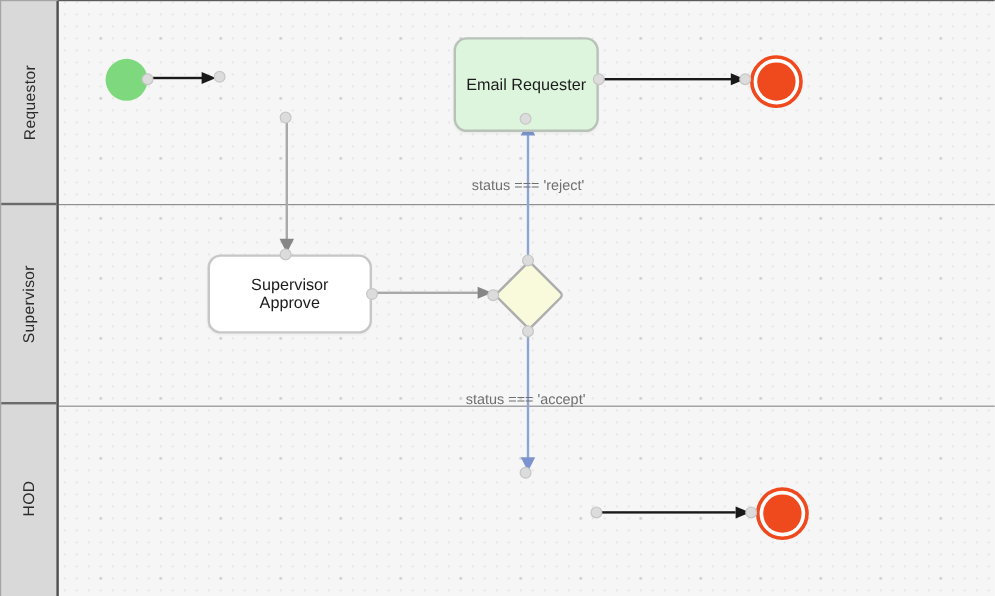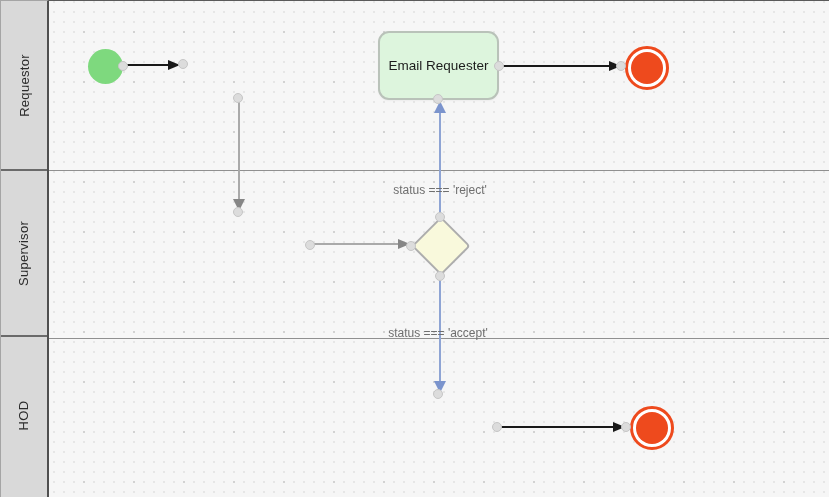--- a/index.html
+++ b/index.html
@@ -38,21 +38,21 @@
 
   
   .task {
     position:absolute; z-index:3;
     background:#ffffff; border:2px solid #c7c7c7; border-radius:11px;
     display:flex; align-items:center; justify-content:center; text-align:center;
     font-size:13.5px; color:#1c1c1c;
     box-shadow:0 1px 2px rgba(0,0,0,0.04);
   }
   .task-apply    { left:183px; top:30px;  width:116px; height:68px; }
-  .task-email    { left:378px; top:31px;  width:121px; height:69px; background:#ddf5dd; border-color:#b9c2b9; }
+  .task-email    { left:378px; top:31px;  width:121px; height:79px; background:#ddf5dd; border-color:#b9c2b9; }
   .task-supervisor { left:173px; top:212px; width:137px; height:66px; }
   .task-supervisor .task-label { max-width:84px; }
   .task-hod      { left:381px; top:394px; width:115px; height:66px; }
 
   
   .start-event {
     position:absolute; left:88px; top:49px; width:35px; height:35px;
     border-radius:50%; background:#7ed97e; z-index:3;
   }
   .end-event {
@@ -120,32 +120,35 @@
     <div class="line flow-black" style="left:127px; top:64px; width:42px; height:2px;"></div>
     <div class="ah ah-right-black" style="left:168px; top:60px;"></div>
   </div>
 
 
   <div>
     <div class="line flow-gray" style="left:238px; top:101px; width:2px; height:100px;"></div>
     <div class="ah ah-down-gray" style="left:233px; top:199px;"></div>
   </div>
 
+  <div class="task task-supervisor">
+    <span class="task-label">Supervisor Approve</span>
+  </div>
 
   <div>
     <div class="line flow-gray" style="left:313px; top:243px; width:86px; height:2px;"></div>
     <div class="ah ah-right-gray" style="left:398px; top:239px;"></div>
   </div>
 
   <div class="gateway"></div>
 
   <div>
     <div class="line flow-blue" style="left:439px; top:112px; width:2px; height:103px;"></div>
     <div class="ah ah-up-blue" style="left:434px; top:101px;"></div>
-    <div class="flow-label" style="left:440px; top:147px;margin-top:36px;">status === 'reject'</div>
+    <div class="flow-label" style="left:440px; top:147px;">status === 'reject'</div>
   </div>
 
   <div>
     <div class="line flow-blue" style="left:439px; top:278px; width:2px; height:104px;"></div>
     <div class="ah ah-down-blue" style="left:434px; top:381px;"></div>
     <div class="flow-label" style="left:438px; top:326px;text-align:right;">status === 'accept'</div>
   </div>
 
   <div class="task task-email">
     <span class="task-label">Email Requester</span>

